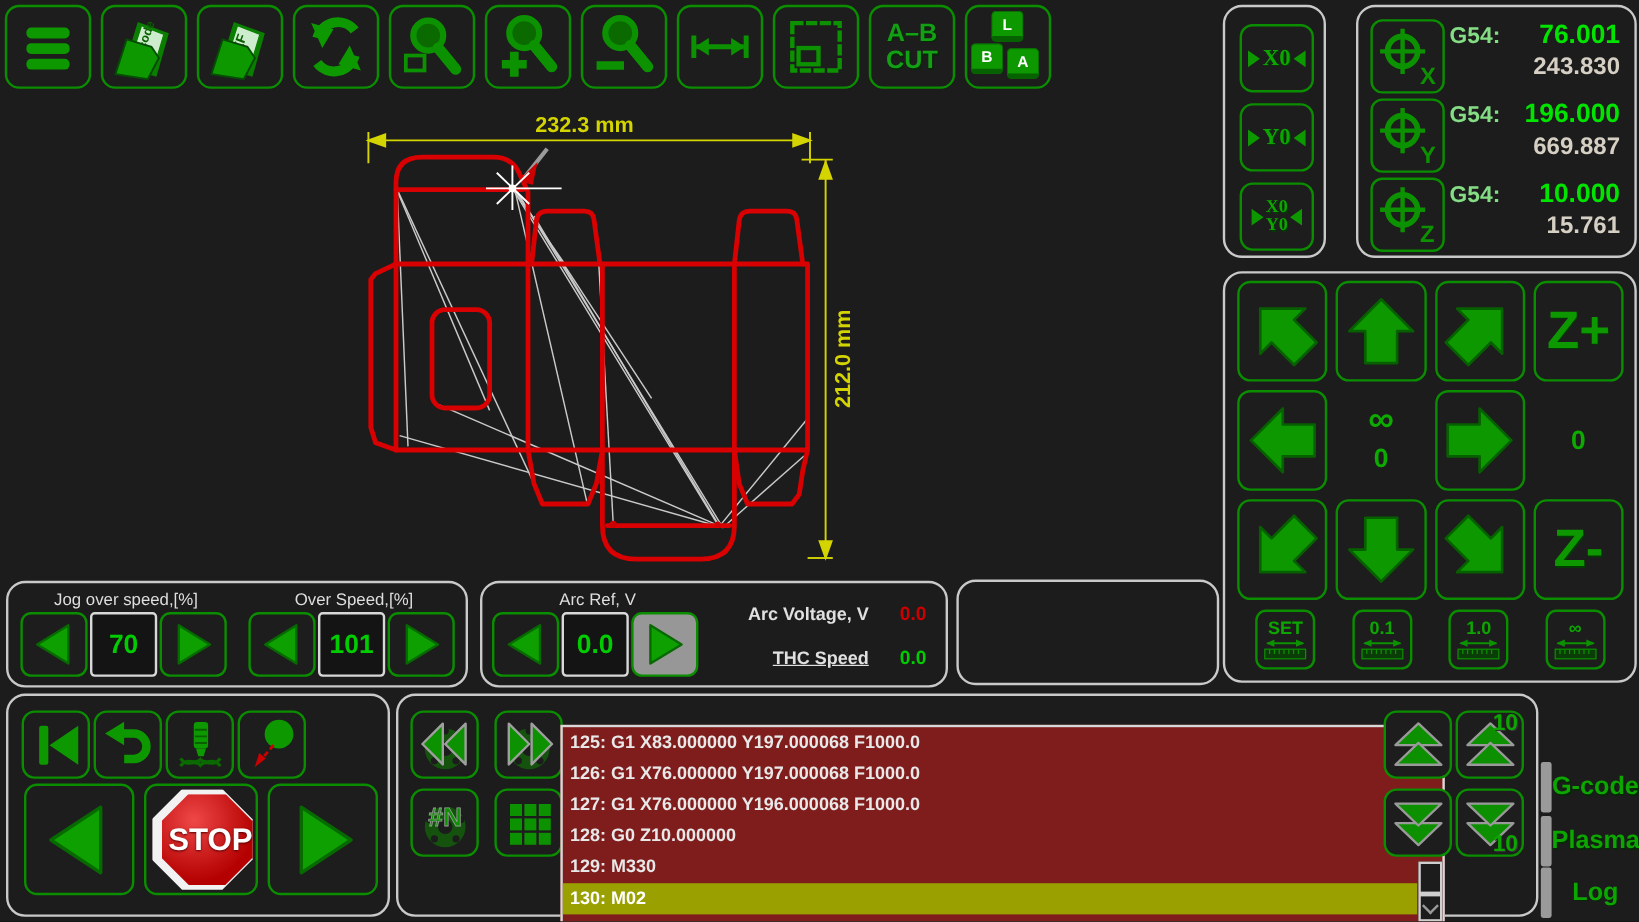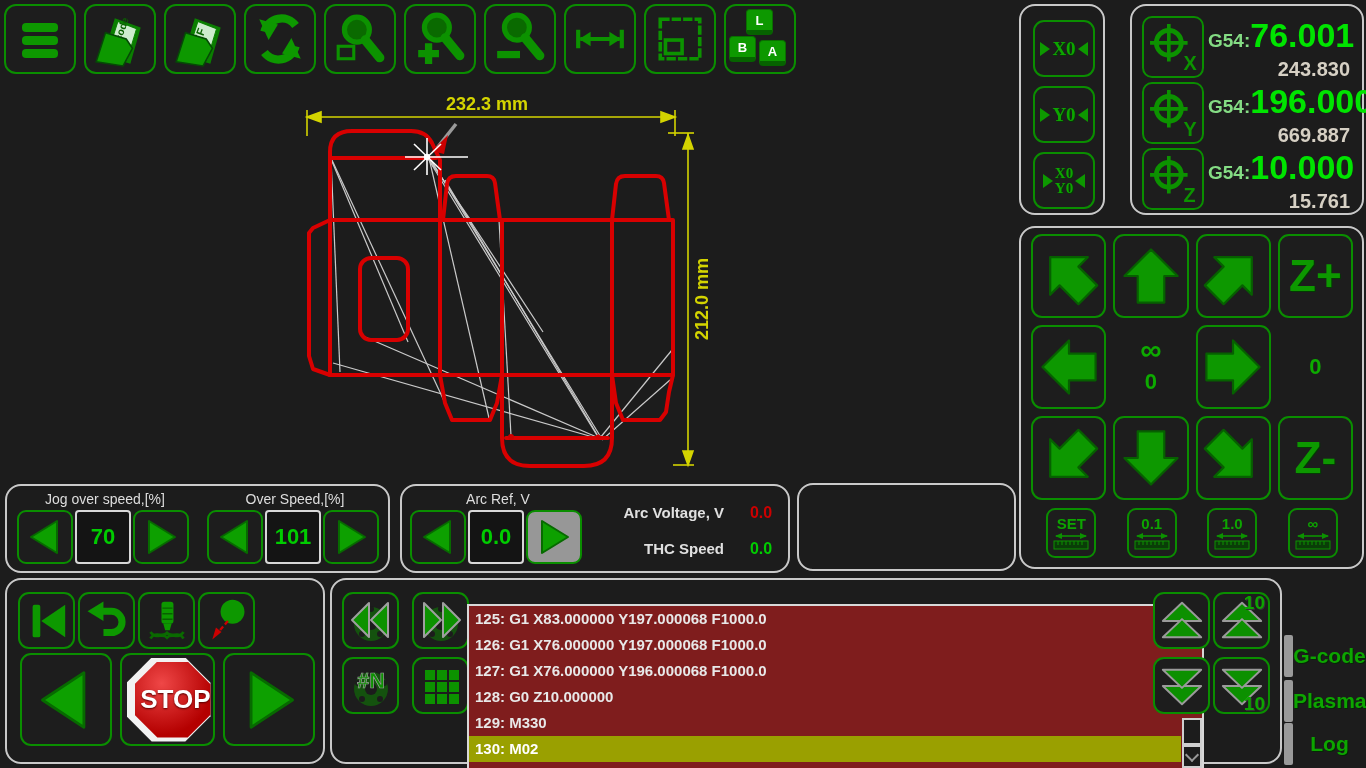--- a/index.html
+++ b/index.html
@@ -31,21 +31,21 @@
   .tri-r{width:0;height:0;border-top:7px solid transparent;border-bottom:7px solid transparent;border-left:10px solid #0d9800;}
   .tri-l{width:0;height:0;border-top:7px solid transparent;border-bottom:7px solid transparent;border-right:10px solid #0d9800;}
 
   
   .corow{position:absolute;left:10px;width:212px;height:62px;}
   .coicon{position:absolute;left:0;top:0;width:62px;height:62px;border:2px solid #0a8e00;border-radius:10px;
           background:#1d1d1d;box-sizing:border-box;display:flex;align-items:center;justify-content:center;}
   .cotext{position:absolute;left:66px;top:0;right:4px;}
   .cotop{display:flex;justify-content:space-between;align-items:baseline;}
   .g54{font-size:19px;font-weight:bold;color:#84dc84;}
-  .cval{font-size:34px;font-weight:bold;color:#00e400;}
+  .cval{font-size:22px;font-weight:bold;color:#00e400;}
   .cmach{text-align:right;font-size:20px;font-weight:bold;color:#d6d0c4;margin-top:3px;}
 
   
   #joggrid{position:absolute;left:1031px;top:234px;width:322px;height:266px;
            display:grid;grid-template-columns:repeat(4,1fr);grid-template-rows:repeat(3,1fr);gap:7px;}
   .jbtn{position:relative;border:2px solid #0a8e00;border-radius:11px;background:#1d1d1d;
         display:flex;align-items:center;justify-content:center;cursor:pointer;}
   .jarrow{width:62px;height:62px;}
   .jarrow polygon{fill:#0d9800;stroke:#066000;stroke-width:2;stroke-linejoin:round;}
   .ztext{font-size:44px;font-weight:bold;color:#0d9800;text-shadow:1px 1px 0 #043a04;}
@@ -161,20 +161,26 @@
         <line x1="7" y1="26" x2="45" y2="26" stroke="#0c9200" stroke-width="4"></line>
         <polygon points="6,26 17,19 17,33" fill="#0c9200"></polygon>
         <polygon points="46,26 35,19 35,33" fill="#0c9200"></polygon>
       </svg>
     </div>
     <div class="tbtn">
       <svg width="54" height="54" viewBox="0 0 52 52">
         <rect x="7" y="7" width="38" height="38" fill="none" stroke="#0c9200" stroke-width="3.5" stroke-dasharray="9,2"></rect>
         <rect x="12" y="27" width="16" height="13" fill="none" stroke="#0c9200" stroke-width="3.5"></rect>
       </svg>
+    </div>
+    <div class="tbtn">
+      <div class="abcut">
+        <span>A–B</span>
+        <span>CUT</span>
+      </div>
     </div>
     <div class="tbtn">
       <div class="keywrap">
         <div class="key" style="left:17px;top:0px;">L</div>
         <div class="key" style="left:0px;top:27px;">B</div>
         <div class="key" style="left:30px;top:31px;">A</div>
       </div>
     </div>
   </div>
 
@@ -450,21 +456,21 @@
         </svg>
     </div>
     <div class="vbox" style="left:66px;top:24px;">0.0</div>
     <div class="spin gray" style="left:124px;top:24px;">
       <svg viewBox="0 0 40 40">
           <polygon points="8,4 8,36 34,20"></polygon>
         </svg>
     </div>
     <div class="arclabel" style="left:112px;top:18px;">Arc Voltage, V</div>
     <div class="arcval" style="left:334px;top:18px;color:#cc0000;">0.0</div>
-    <div class="arclabel" style="left:112px;top:54px;">THC Speed</div>
+    <div class="arclabel" style="left:112px;top:54px;text-decoration:underline;">THC Speed</div>
     <div class="arcval" style="left:334px;top:54px;color:#00cc00;">0.0</div>
   </div>
 
   <div class="panel" style="left:797px;top:483px;width:219px;height:88px;"></div>
 
   <div class="panel" style="left:5px;top:578px;width:320px;height:186px;">
     <div class="gbtn sbtn" style="left:11px;top:12px;">
       <svg width="46" height="46" viewBox="0 0 48 48">
         <rect x="9" y="7" width="8" height="34" rx="2" fill="#0d9800"></rect>
         <polygon points="43,7 43,41 18,24" fill="#0d9800"></polygon>

